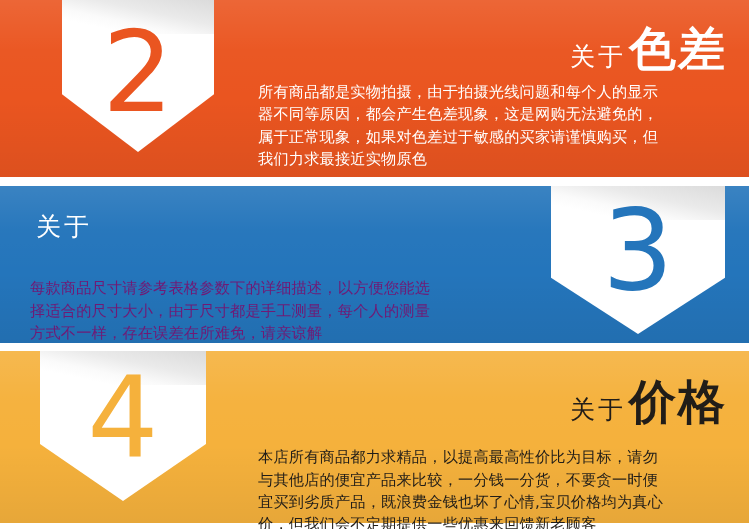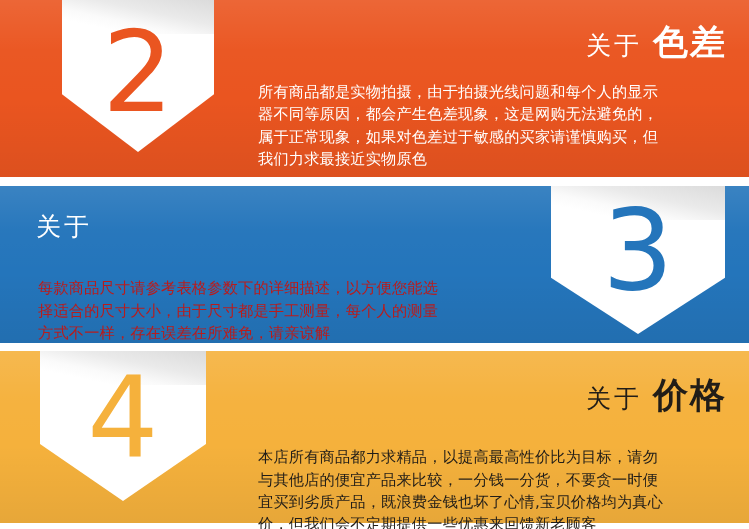--- a/index.html
+++ b/index.html
@@ -62,42 +62,42 @@
 
   .ribbon-3{left:551px;width:174px;height:148px;}
   .ribbon-3 .num{font-size:112px;color:#2475bb;margin-top:8px;}
 
   .ribbon-4{left:40px;width:166px;height:150px;}
   .ribbon-4 .num{font-size:112px;color:#f5b13c;margin-top:10px;}
 
   
   .heading{
     position:absolute;
-    display:flex;align-items:baseline;gap:11px;
+    display:flex;align-items:baseline;gap:3px;
     white-space:nowrap;
     line-height:1;
   }
   .heading .about{font-size:25px;font-weight:400;letter-spacing:3px;}
-  .heading .topic{font-size:35px;font-weight:700;letter-spacing:2px;}
+  .heading .topic{font-size:47px;font-weight:700;letter-spacing:2px;}
 
   .h-orange{right:22px;top:25px;color:#ffffff;}
   .h-blue{left:36px;top:214px;color:#ffffff;}
   .h-yellow{right:22px;top:378px;color:#211d18;}
 
   
   .body-copy{
     position:absolute;
     font-size:15.2px;
     line-height:22.4px;
     font-weight:400;
     letter-spacing:.2px;
     white-space:pre-line;
   }
   .b-orange{left:258px;width:478px;top:71px;color:#ffffff;text-align:left;margin-top:10px;}
-  .b-blue{left:38px;width:486px;top:262px;color:#b91c1c;text-align:left;}
+  .b-blue{left:30px;width:486px;top:262px;color:#701a75;text-align:left;}
   .b-yellow{left:258px;width:482px;top:431px;color:#211d18;text-align:left;}
 </style>
 </head>
 <body>
 
 <div class="page">
 
   <section class="panel panel-orange">
     <div class="panel-bg"></div>
 

